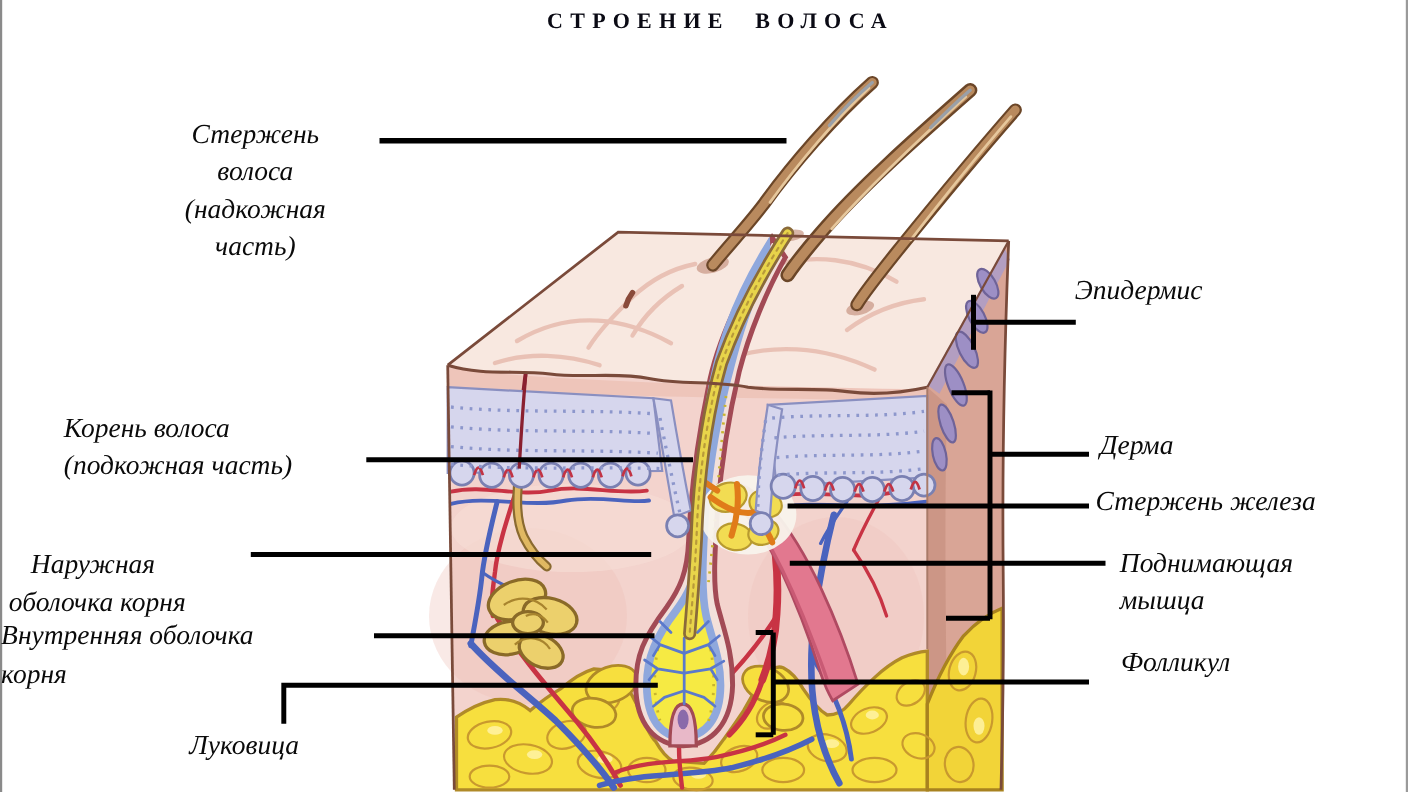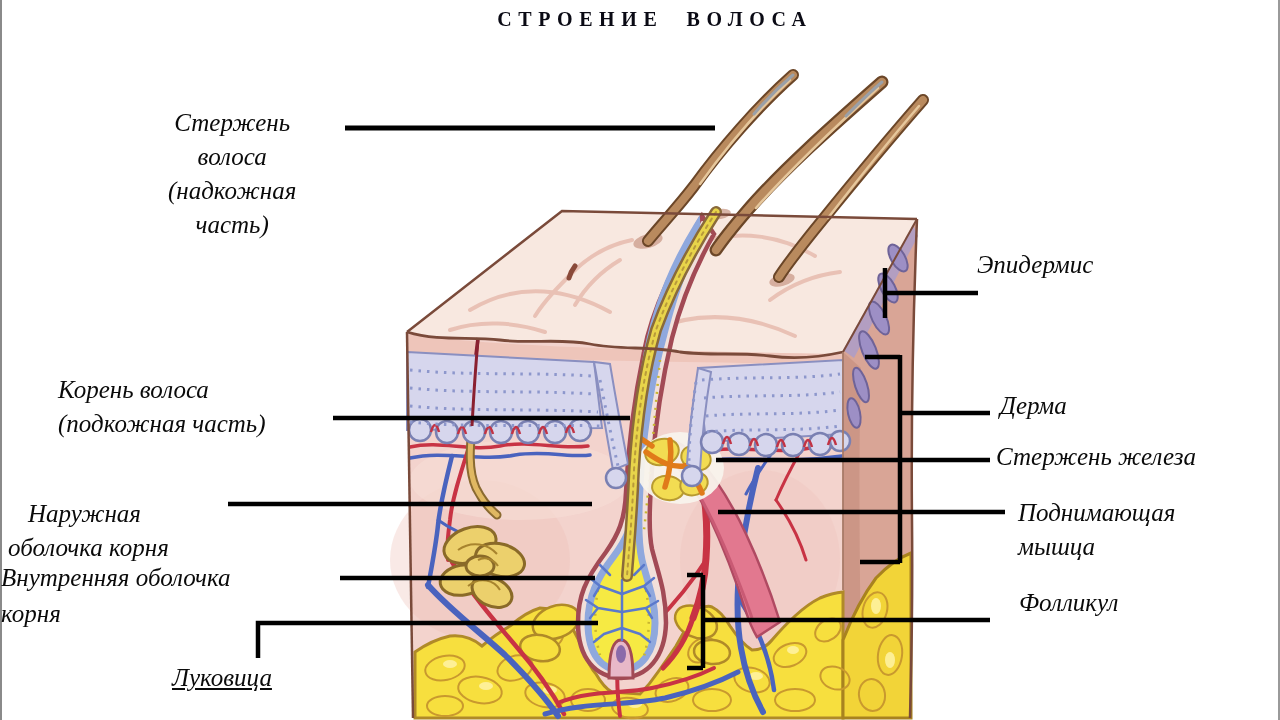--- a/index.html
+++ b/index.html
@@ -17,21 +17,21 @@
     white-space:pre;
   }
   .label{
     position:absolute;color:#0a0a0a;font-size:25px;font-style:italic;
     line-height:34px;white-space:pre-line;
   }
   #label-sterzhen{left:168px;top:106px;text-align:center;}
   #label-koren{left:58px;top:373px;}
   #label-naruzhnaya{left:8px;top:464px;text-indent:20px;margin-top:33px;}
   #label-vnutrennyaya{left:1px;top:560px;line-height:36px;}
-  #label-lukovitsa{left:172px;top:661px;text-decoration:underline;}
+  #label-lukovitsa{left:172px;top:661px;}
   #label-epidermis{left:977px;top:248px;text-align:right;}
   #label-derma{left:1000px;top:389px;}
   #label-salnaya{left:996px;top:440px;}
   #label-podnimayushchaya{left:1018px;top:496px;line-height:34px;}
   #label-follikul{left:1007px;top:586px;margin-left:12px;}
 </style>
 </head>
 <body>
 
 <div class="edge-line" id="edge-left"></div>

